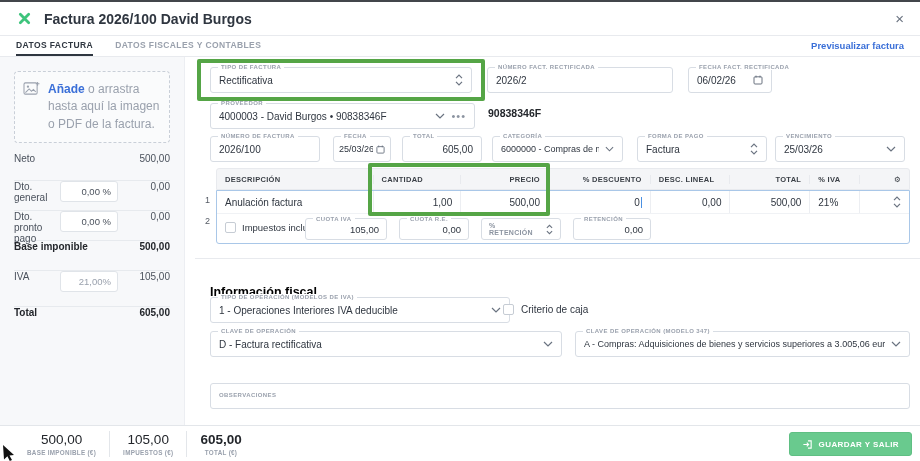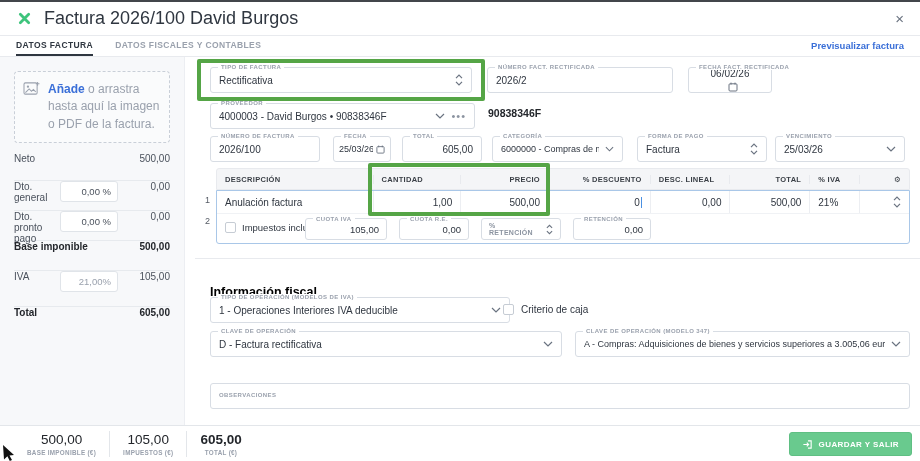--- a/index.html
+++ b/index.html
@@ -4,21 +4,21 @@
 <style>
   * { margin:0; padding:0; box-sizing:border-box; }
   html,body { width:920px; height:461px; }
   body { font-family:"Liberation Sans","DejaVu Sans",sans-serif; background:#fff; color:#2f3640; overflow:hidden; }
   .app { position:relative; width:920px; height:461px; background:#fff; }
   .top-edge { height:2px; background:#43464b; }
 
   
   .topbar { height:34px; display:flex; align-items:center; padding:0 16px; border-bottom:1px solid #e8eaee; }
   .brand { width:16px; height:16px; margin-right:12px; display:flex; align-items:center; justify-content:center; }
-  .title { font-size:18px; font-weight:normal; color:#2f3640; }
+  .title { font-size:14px; font-weight:bold; color:#2f3640; }
   .close { margin-left:auto; font-size:15px; color:#6a7380; cursor:pointer; line-height:1; }
 
   
   .tabbar { height:21px; display:flex; align-items:flex-end; padding:0 16px; border-bottom:1px solid #e8eaee; position:relative; }
   .tab { font-size:8.5px; font-weight:bold; letter-spacing:.4px; color:#9aa1ad; padding-bottom:6px; margin-right:22px; cursor:pointer; }
   .tab.active { color:#2f3640; border-bottom:2px solid #2f3640; padding-bottom:4px; }
   .preview-link { margin-left:auto; font-size:9.5px; font-weight:bold; color:#3a6fd8; padding-bottom:5px; cursor:pointer; }
 
   
   .body { display:flex; height:368px; }
@@ -167,21 +167,21 @@
         <span class="ficon">
             <svg width="8" height="12" viewBox="0 0 8 12">
               <path d="M1 4.2 L4 1.2 L7 4.2 M1 7.8 L4 10.8 L7 7.8" fill="none" stroke="#6a7380" stroke-width="1.2"></path>
             </svg>
           </span>
       </div>
       <div class="field" style="left:302px; top:10px; width:186px;">
         <span class="flabel">NÚMERO FACT. RECTIFICADA</span>
         <span class="fval">2026/2</span>
       </div>
-      <div class="field" style="left:503px; top:10px; width:84px;flex-direction:column;">
+      <div class="field" style="left:503px; top:10px; width:84px;">
         <span class="flabel">FECHA FACT. RECTIFICADA</span>
         <span class="fval">06/02/26</span>
         <span class="ficon">
             <svg width="10" height="10" viewBox="0 0 10 10">
               <rect x="1" y="1.8" width="8" height="7.2" rx="1" fill="none" stroke="#6a7380" stroke-width="1"></rect>
               <path d="M3 0.6 v2 M7 0.6 v2" stroke="#6a7380" stroke-width="1"></path>
             </svg>
           </span>
       </div>
 

